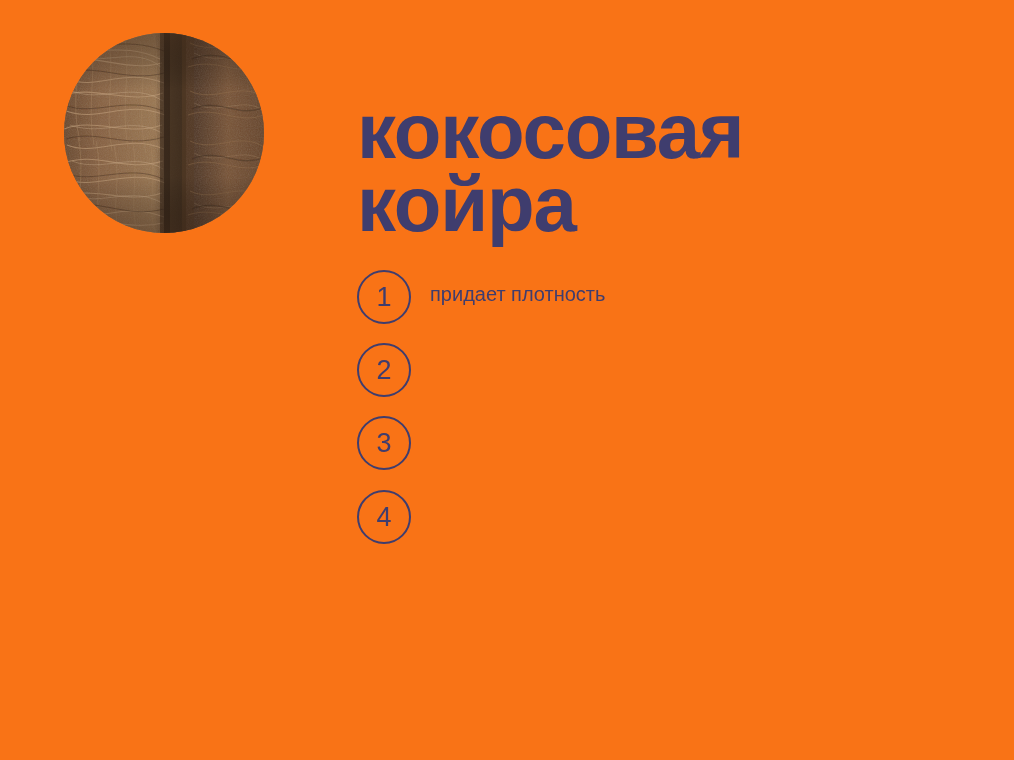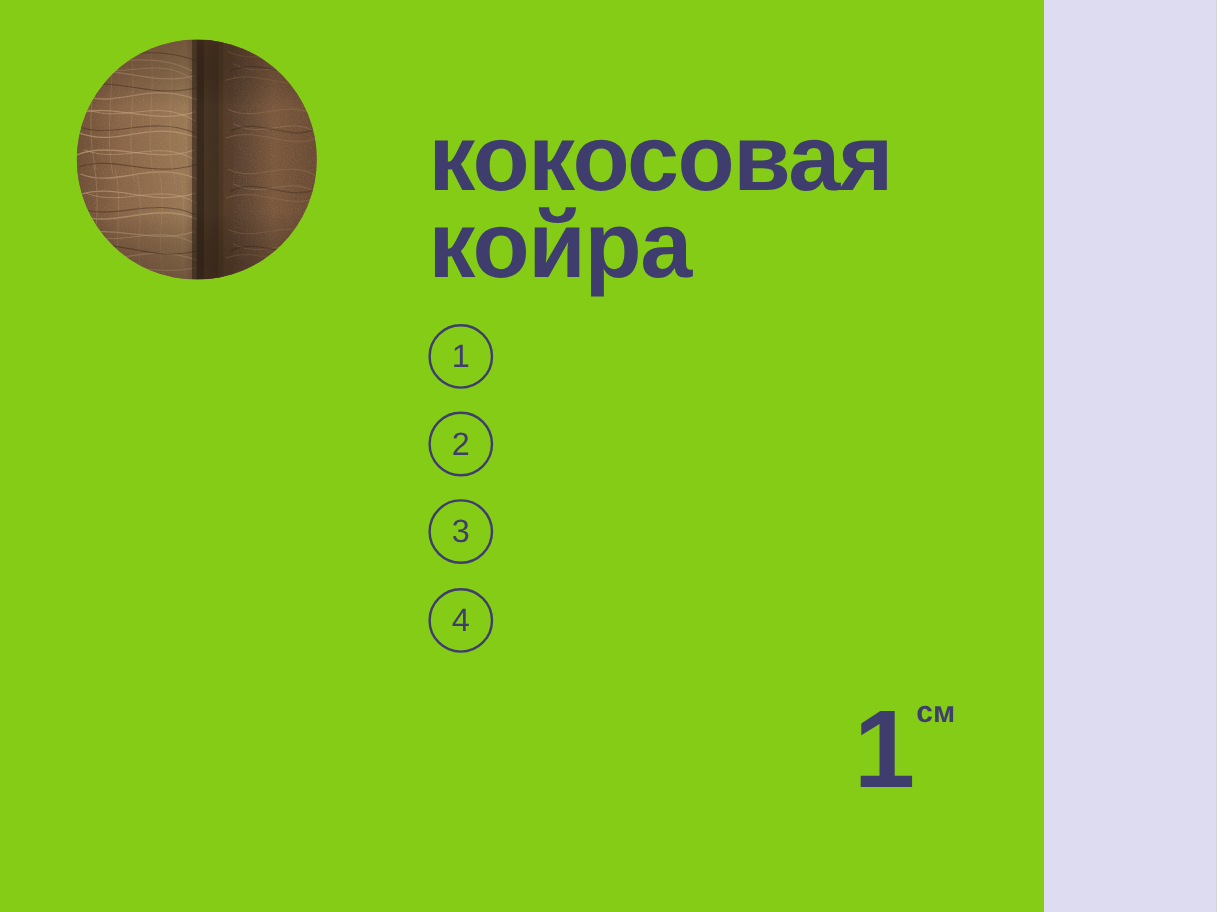--- a/index.html
+++ b/index.html
@@ -10,23 +10,23 @@
   body {
     width: 1014px;
     height: 760px;
     overflow: hidden;
     background: #dedcf0;
     font-family: "Liberation Sans", sans-serif;
     -webkit-font-smoothing: antialiased;
   }
   .slide {
     position: relative;
-    width: 870px;
+    width: 1014px;
     height: 760px;
-    background: #84cc16;
+    background: #f97316;
   }
 
   
   .photo-circle {
     position: absolute;
     left: 64px;
     top: 33px;
     width: 200px;
     height: 200px;
     border-radius: 50%;
@@ -254,20 +254,21 @@
 
   <h1 class="title">кокосовая
 койра</h1>
 
   <div class="feature-list">
 
     <div class="feature-item i0">
       <div class="num-badge">
         <span>1</span>
       </div>
+      <div class="feature-text">придает плотность</div>
     </div>
 
     <div class="feature-item i1">
       <div class="num-badge">
         <span>2</span>
       </div>
     </div>
 
     <div class="feature-item i2">
       <div class="num-badge">
@@ -277,16 +278,15 @@
 
     <div class="feature-item i3">
       <div class="num-badge">
         <span>4</span>
       </div>
     </div>
 
   </div>
 
   <div class="callout">
-    <span class="callout-value"><span>1</span><span class="callout-unit">см</span></span>
   </div>
 
 </div>
 
 </body></html>

